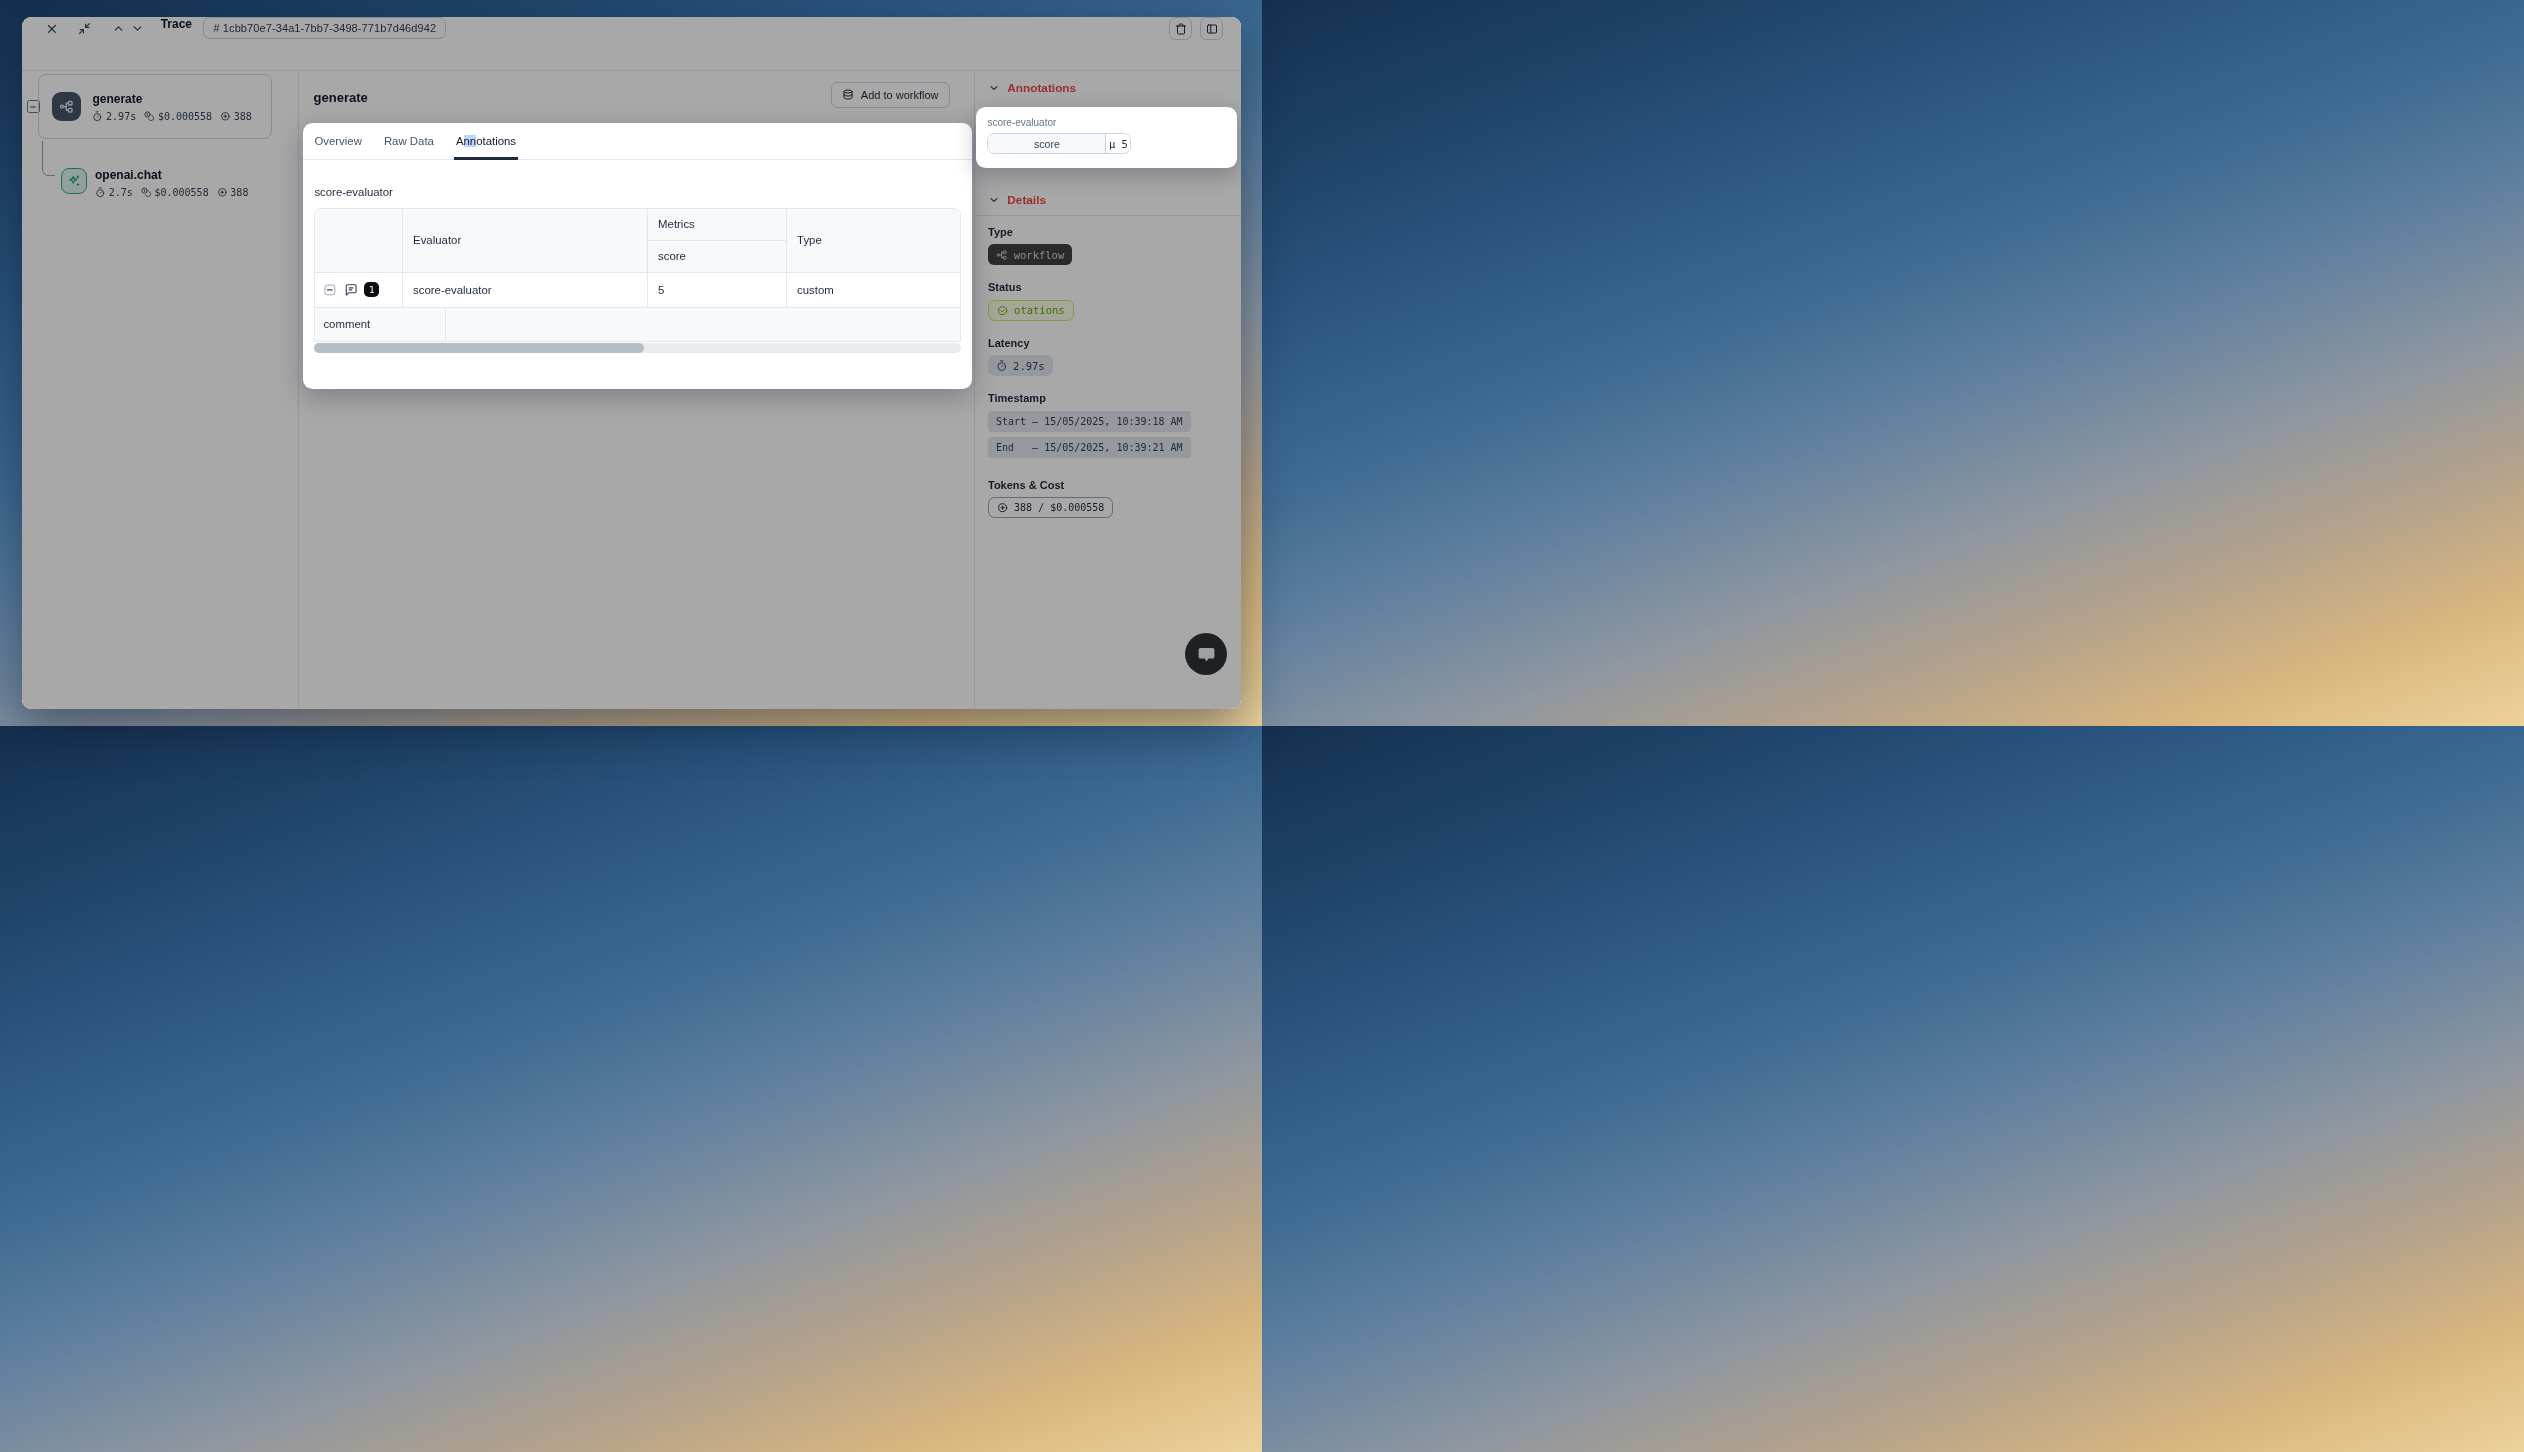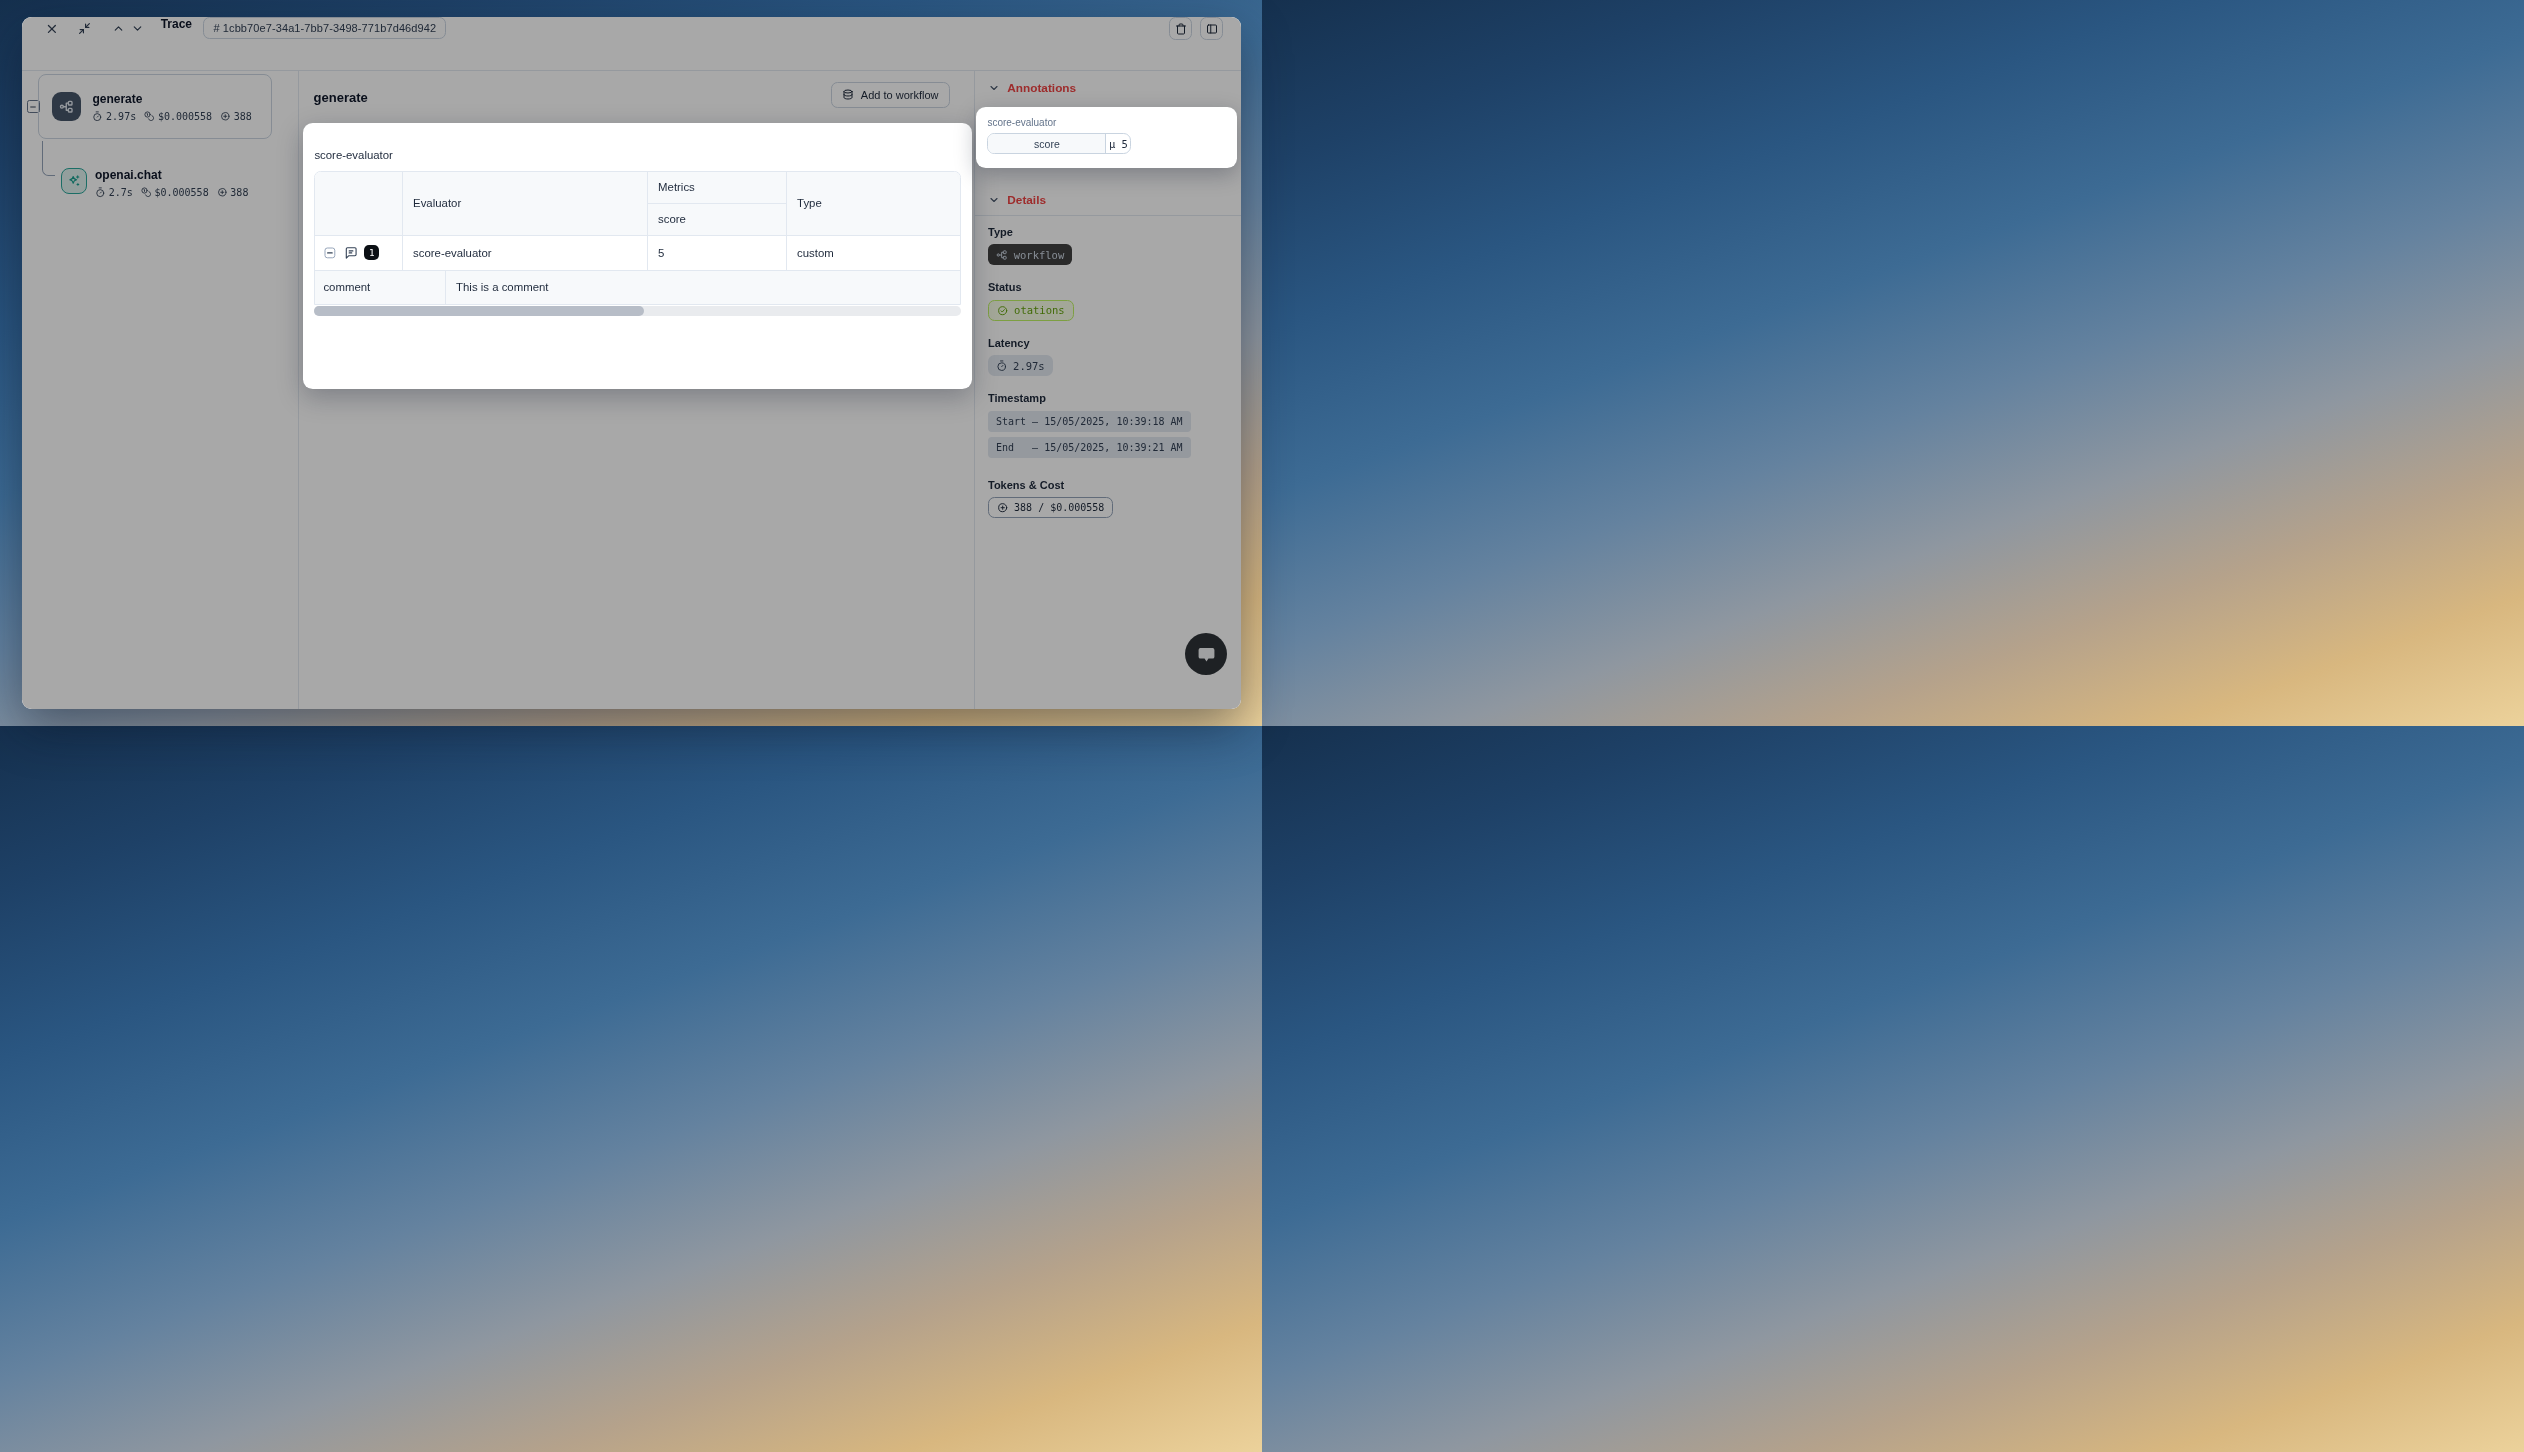--- a/index.html
+++ b/index.html
@@ -426,20 +426,29 @@
     <span style="display:flex;">
       <svg width="21" height="21" viewBox="0 0 26 26">
           <path fill="#f1f3f4" d="M5.5 5h15a2.3 2.3 0 0 1 2.3 2.3v8.4a2.3 2.3 0 0 1-2.3 2.3h-5.1l-2.4 3.6-2.4-3.6H5.5a2.3 2.3 0 0 1-2.3-2.3V7.3A2.3 2.3 0 0 1 5.5 5z"></path>
         </svg>
     </span>
   </button>
 
   <div class="overlay"></div>
 
   <div class="modal">
+    <div class="tabs">
+      <div class="tab">Overview</div>
+      <div class="tab">Raw Data</div>
+      <div class="tab active">
+          <span>A</span>
+          <span class="selhl">nn</span>
+          <span>otations</span>
+        </div>
+    </div>
     <div class="modal-content">
       <div class="eval-title">score-evaluator</div>
 
       <div class="etable">
         <div class="t-row t-head">
           <div class="t-cell c-icons"></div>
           <div class="t-cell c-eval">Evaluator</div>
           <div class="t-cell c-metric metric-split">
             <div class="m-top">Metrics</div>
             <div class="m-bottom">score</div>
@@ -468,21 +477,20 @@
             </button>
             <button class="count-badge mono">1</button>
           </div>
           <div class="t-cell c-eval">score-evaluator</div>
           <div class="t-cell c-metric">5</div>
           <div class="t-cell c-type">custom</div>
         </div>
 
         <div class="t-row t-comment">
           <div class="cc-key">comment</div>
-          <div class="cc-val">This is a comment</div>
         </div>
       </div>
 
       <div class="hscroll">
         <div class="thumb"></div>
       </div>
     </div>
   </div>
 
   <div class="anno-card">

